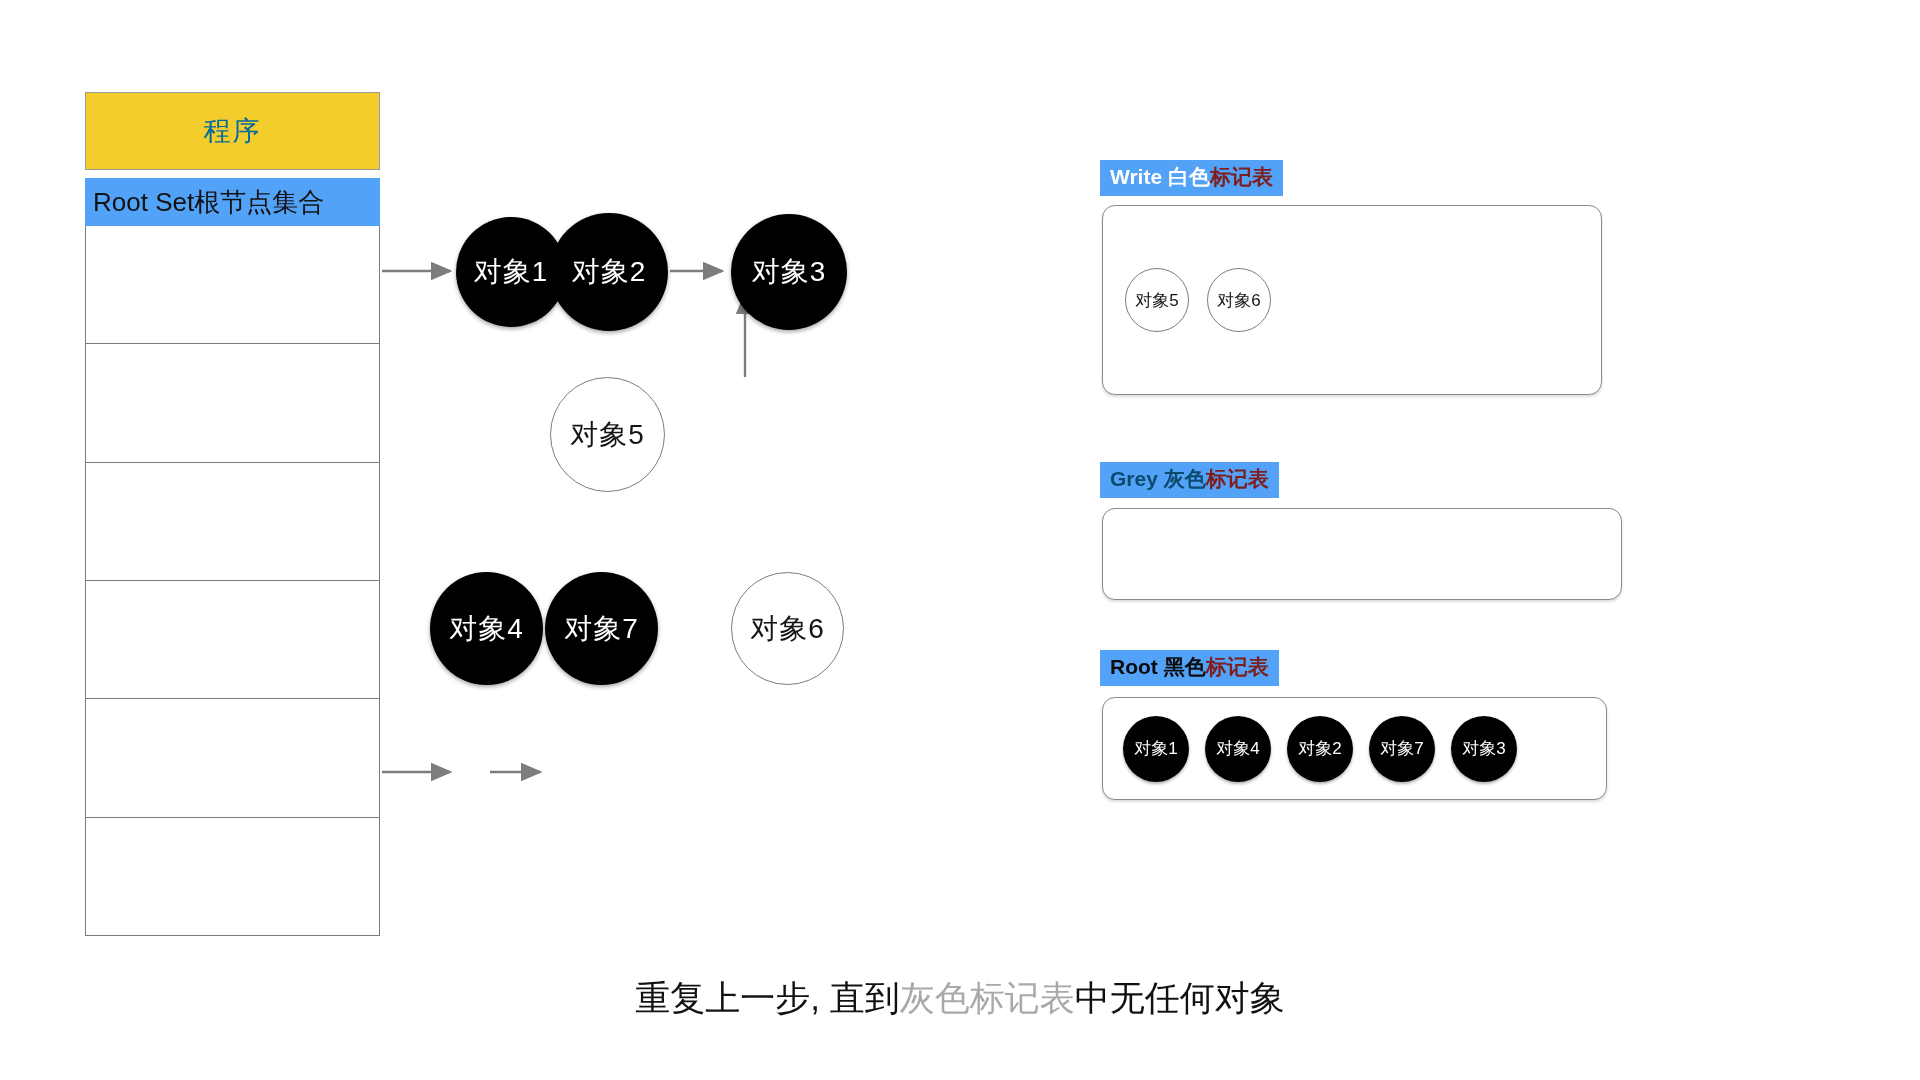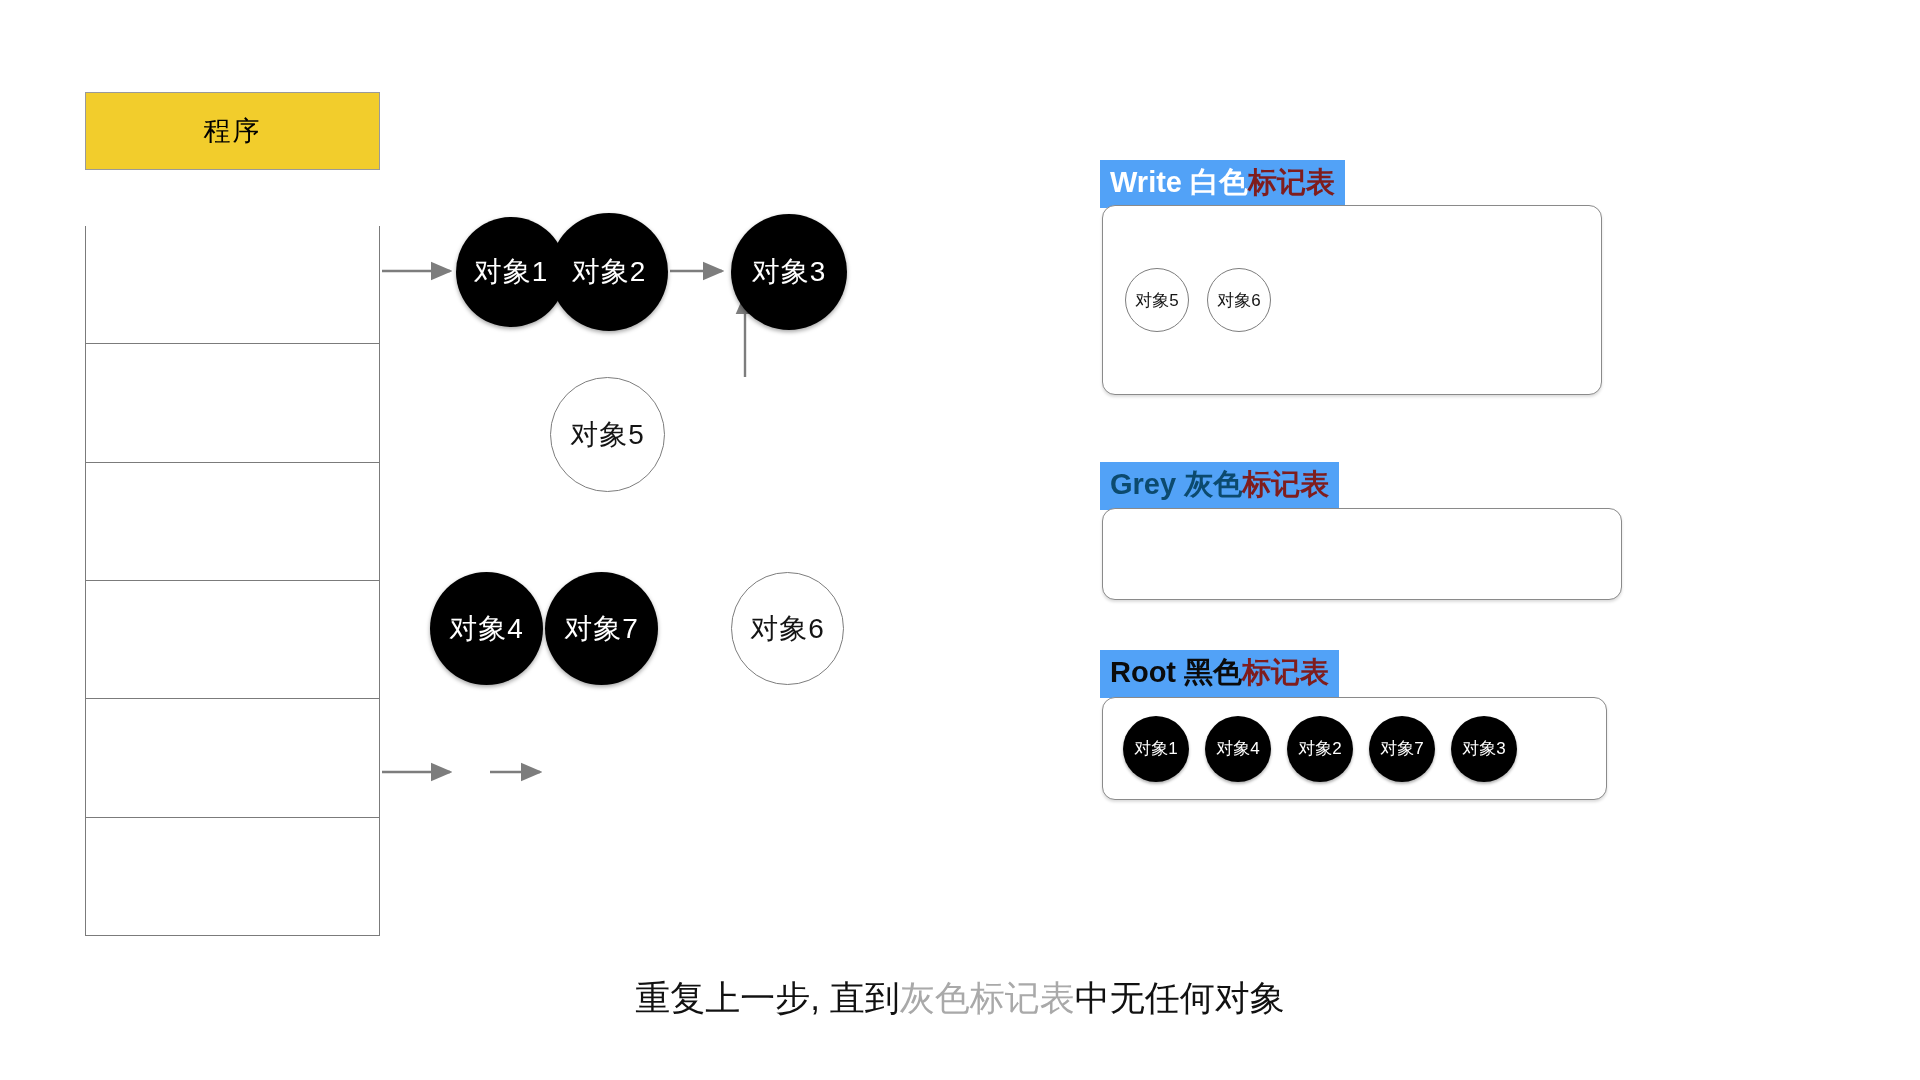--- a/index.html
+++ b/index.html
@@ -10,21 +10,21 @@
     overflow: hidden;
   }
   #stage { position: relative; width: 1920px; height: 1080px; }
 
   
   .program-box {
     position: absolute; left: 85px; top: 92px;
     width: 295px; height: 78px;
     background: #f2cd2c; border: 1px solid #9a9a9a;
     display: flex; align-items: center; justify-content: center;
-    color: #000000; font-size: 27px; letter-spacing: 2px;
+    color: #0369a1; font-size: 27px; letter-spacing: 2px;
   }
   .rootset-box {
     position: absolute; left: 85px; top: 178px;
     width: 295px; height: 48px;
     background: #52a2f7;
     display: flex; align-items: center;
     padding-left: 8px;
     color: #131313; font-size: 26px;
   }
   .stack-table {
@@ -46,21 +46,21 @@
   .node.white { background: #ffffff; color: #141414; border: 1.6px solid #7d7d7d; }
 
   
   .edges { position: absolute; left: 0; top: 0; width: 1920px; height: 1080px; pointer-events: none; }
 
   
   .mark-header {
     position: absolute; background: #52a2f7;
     display: inline-flex; align-items: center;
     padding: 3px 10px 5px 10px;
-    font-size: 29px; font-weight: bold; white-space: nowrap;
+    font-size: 21px; font-weight: bold; white-space: nowrap;
   }
   .mark-header .cn-tail { font-weight: bold; color: #7f1d1d; }
   .mark-body {
     position: absolute;
     border: 1.6px solid #8a8a8a; border-radius: 13px;
     background: #ffffff;
     display: flex; align-items: center;
     padding-left: 22px; gap: 18px;
     box-shadow: 0 2px 3px rgba(0,0,0,.14);
   }
@@ -87,20 +87,23 @@
 </style>
 </head>
 <body>
 
 <div id="stage">
 
   <div class="program-box">
     <span>程序</span>
   </div>
 
+  <div class="rootset-box">
+    <span>Root Set根节点集合</span>
+  </div>
 
   <div class="stack-table">
     <div class="stack-row"></div>
     <div class="stack-row"></div>
     <div class="stack-row"></div>
     <div class="stack-row"></div>
     <div class="stack-row"></div>
     <div class="stack-row"></div>
   </div>
 

